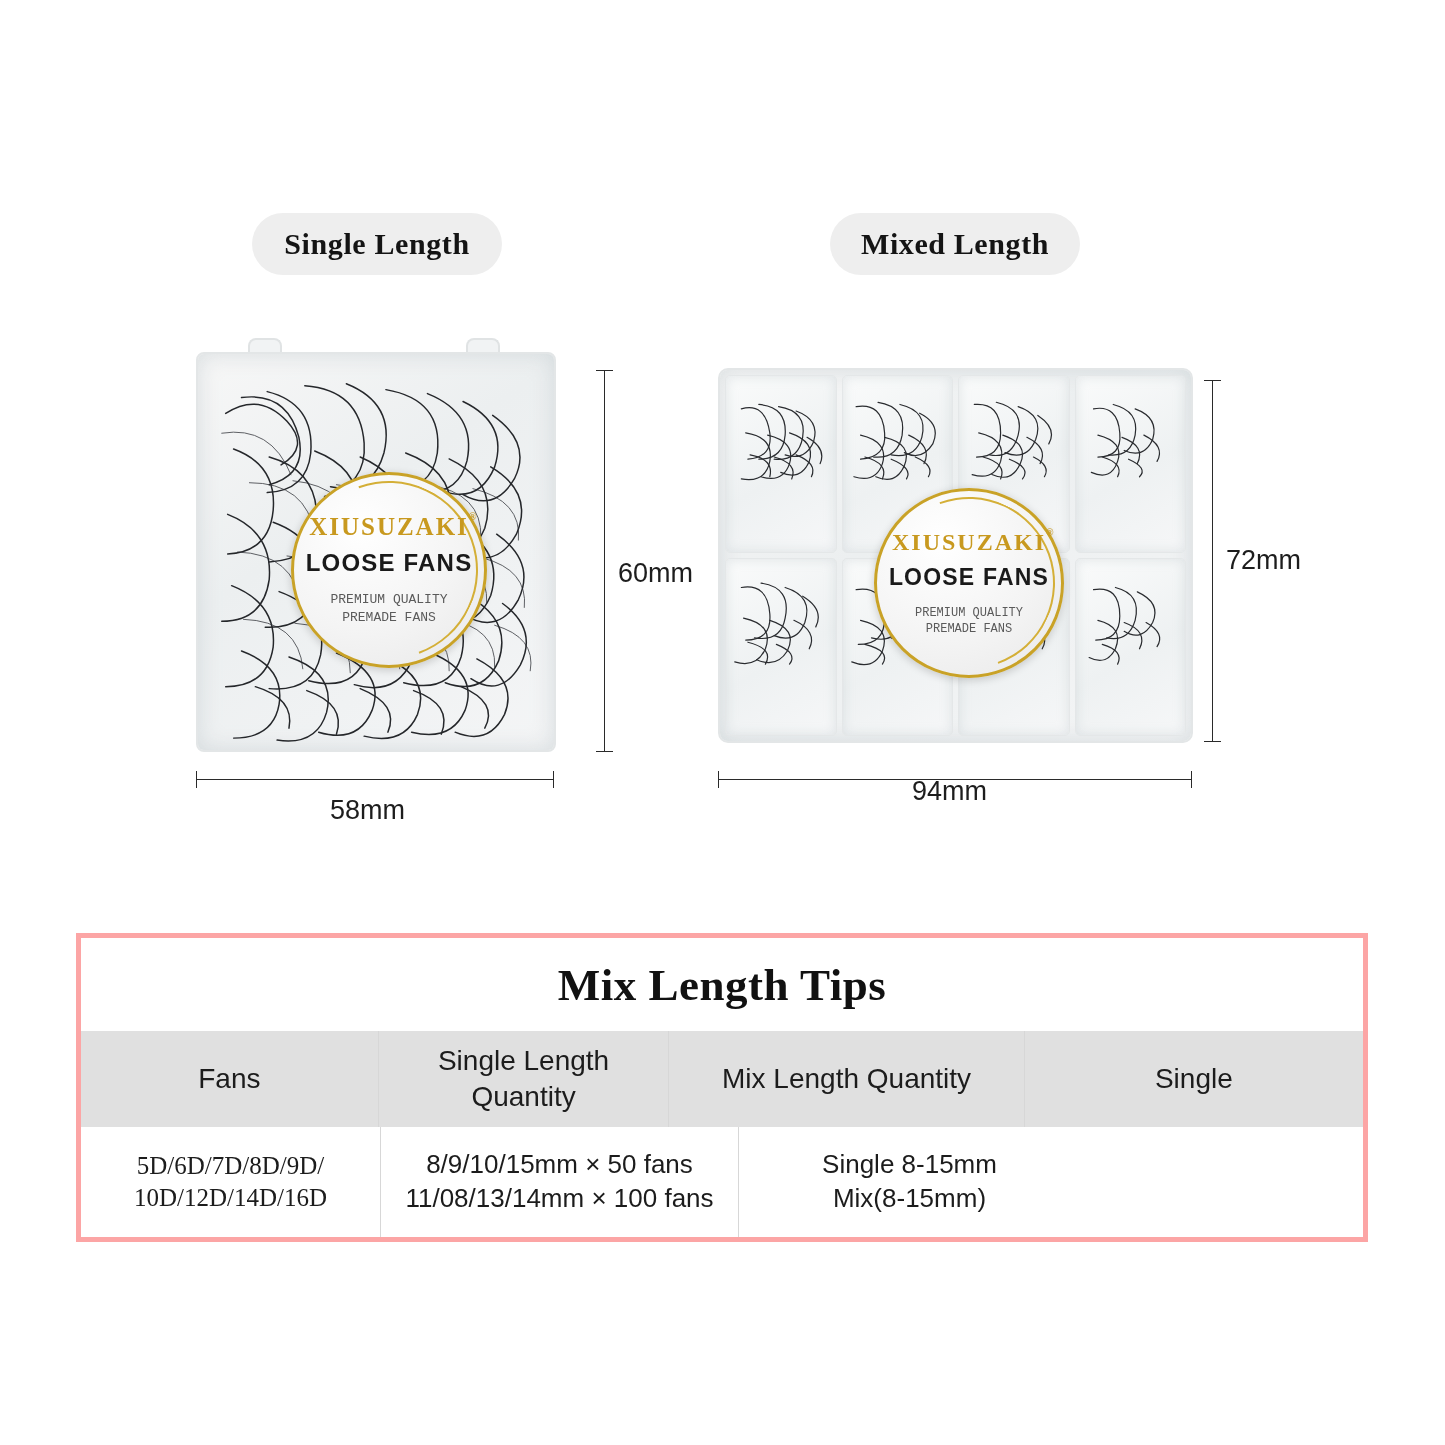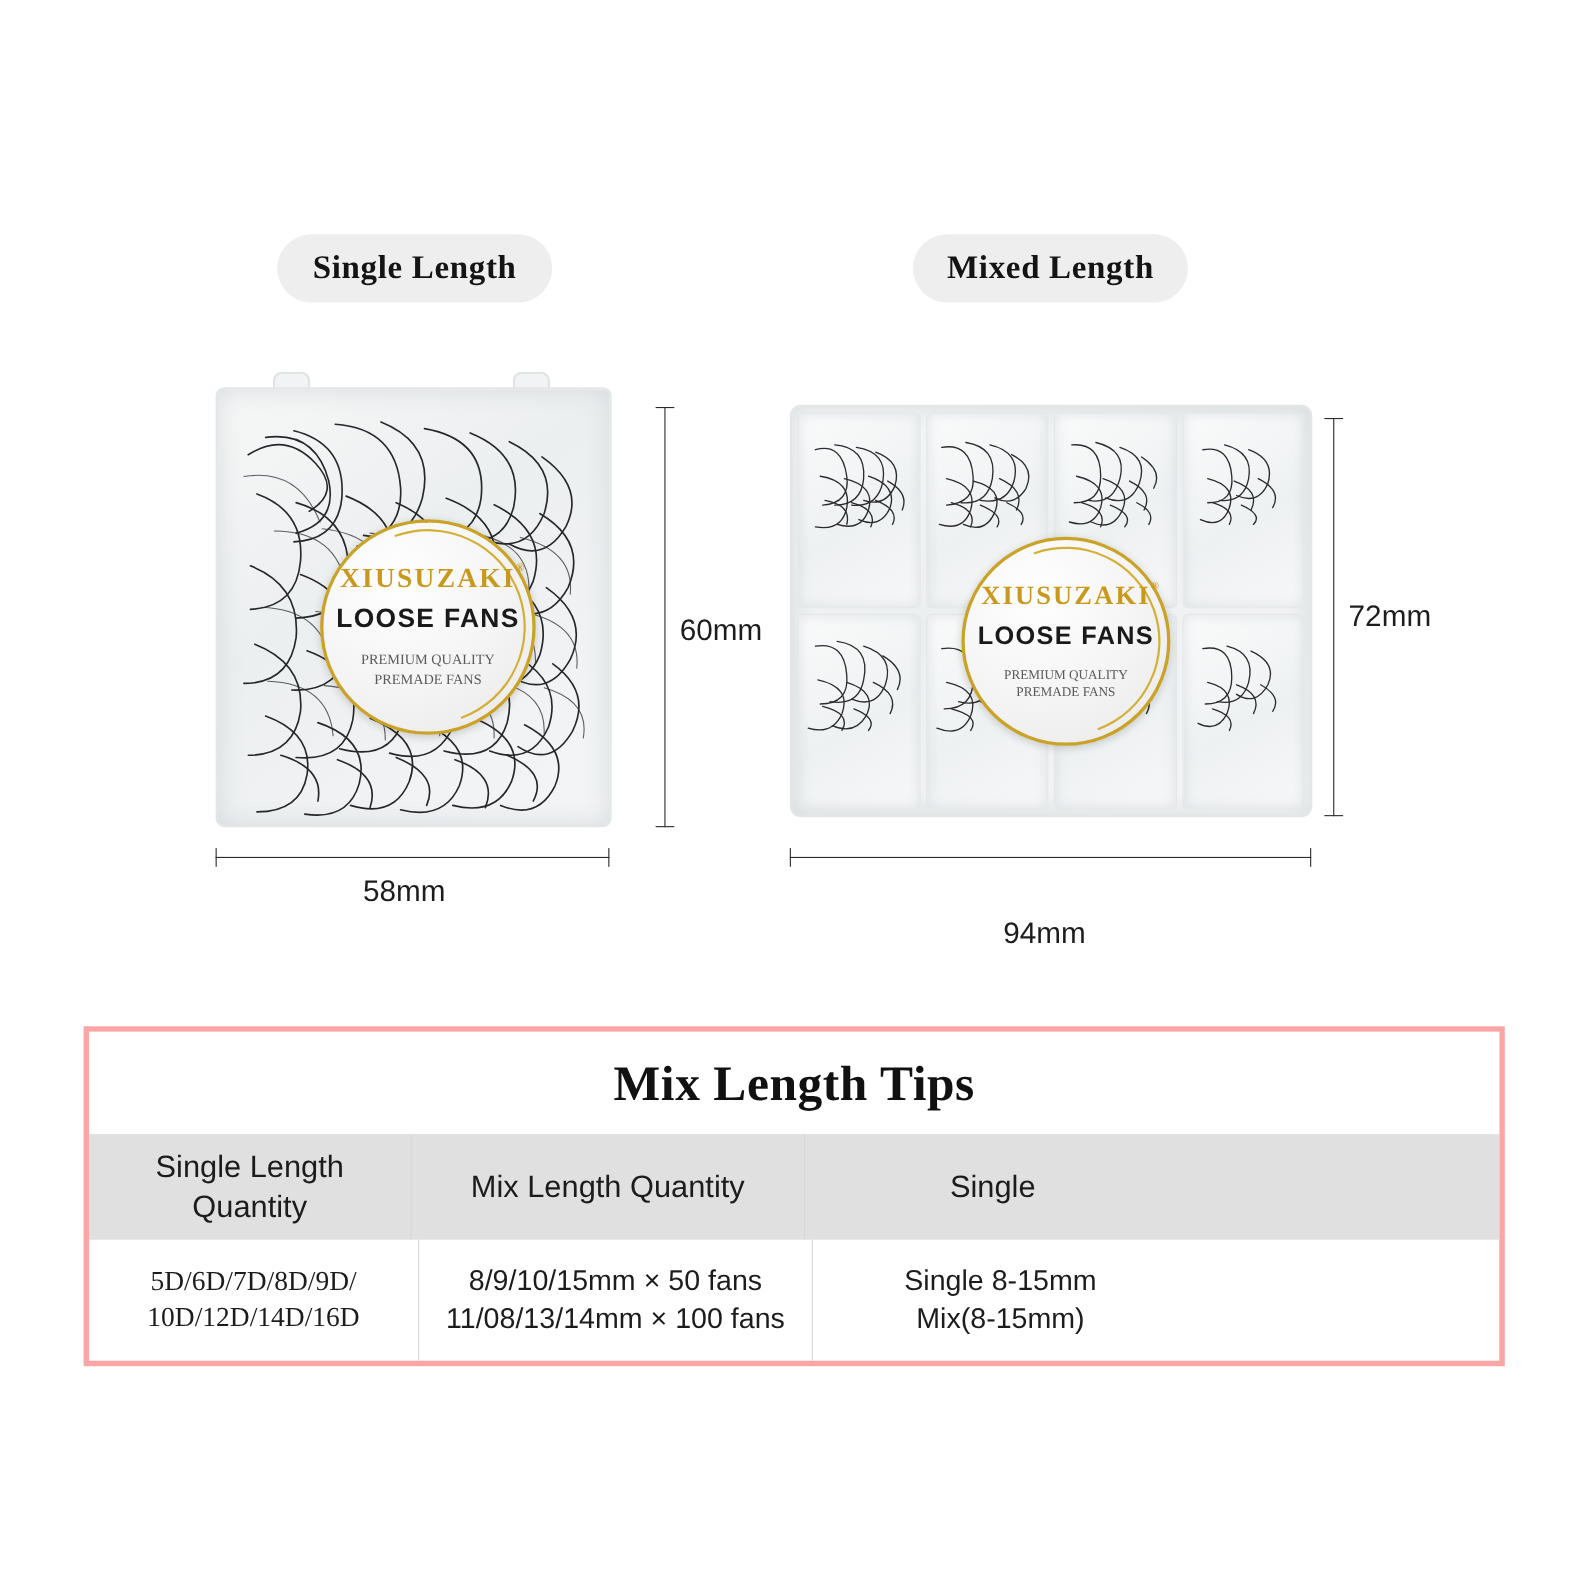--- a/index.html
+++ b/index.html
@@ -110,21 +110,21 @@
     position: relative;
   }
   .brand sup { font-size: 0.42em; position: absolute; top: -2px; }
   .loose {
     font-family: "Liberation Sans", sans-serif;
     font-weight: 700;
     color: #1a1a1a;
     letter-spacing: 1.2px;
   }
   .premium {
-    font-family: Liberation Serif, serif;
+    font-family: Liberation Mono, monospace;
     color: #5a5a5a;
     line-height: 1.35;
   }
   #sticker-single .brand  { font-size: 25px; margin-bottom: 8px; }
   #sticker-single .loose  { font-size: 24px; margin-bottom: 14px; }
   #sticker-single .premium{ font-size: 13px; }
   #sticker-mixed .brand   { font-size: 24px; margin-bottom: 8px; }
   #sticker-mixed .loose   { font-size: 23px; margin-bottom: 14px; }
   #sticker-mixed .premium { font-size: 12px; }
 
@@ -472,26 +472,29 @@
   <div class="dim-line-v" style="left:1212px; top:380px; height:362px;">
     <div class="cap-h" style="top:0;"></div>
     <div class="cap-h" style="bottom:0;"></div>
   </div>
   <div class="dim-text" style="left:1226px; top:545px;">72mm</div>
 
   <div class="dim-line-h" style="left:718px; top:779px; width:474px;">
     <div class="cap-v" style="left:0;"></div>
     <div class="cap-v" style="right:0;"></div>
   </div>
-  <div class="dim-text" style="left:912px; top:833px;text-align:right;">94mm</div>
+  <div class="dim-text" style="left:912px; top:776px;text-align:right;">94mm</div>
 
   <div class="table-block">
     <div class="table-title">Mix Length Tips</div>
 
     <div class="t-row t-head">
+      <div class="t-cell c1">
+        <div>Fans</div>
+      </div>
       <div class="t-cell c2">
         <div>Single Length</div>
         <div>Quantity</div>
       </div>
       <div class="t-cell c3">
         <div>Mix Length Quantity</div>
       </div>
       <div class="t-cell c4">
         <div>Single</div>
       </div>

